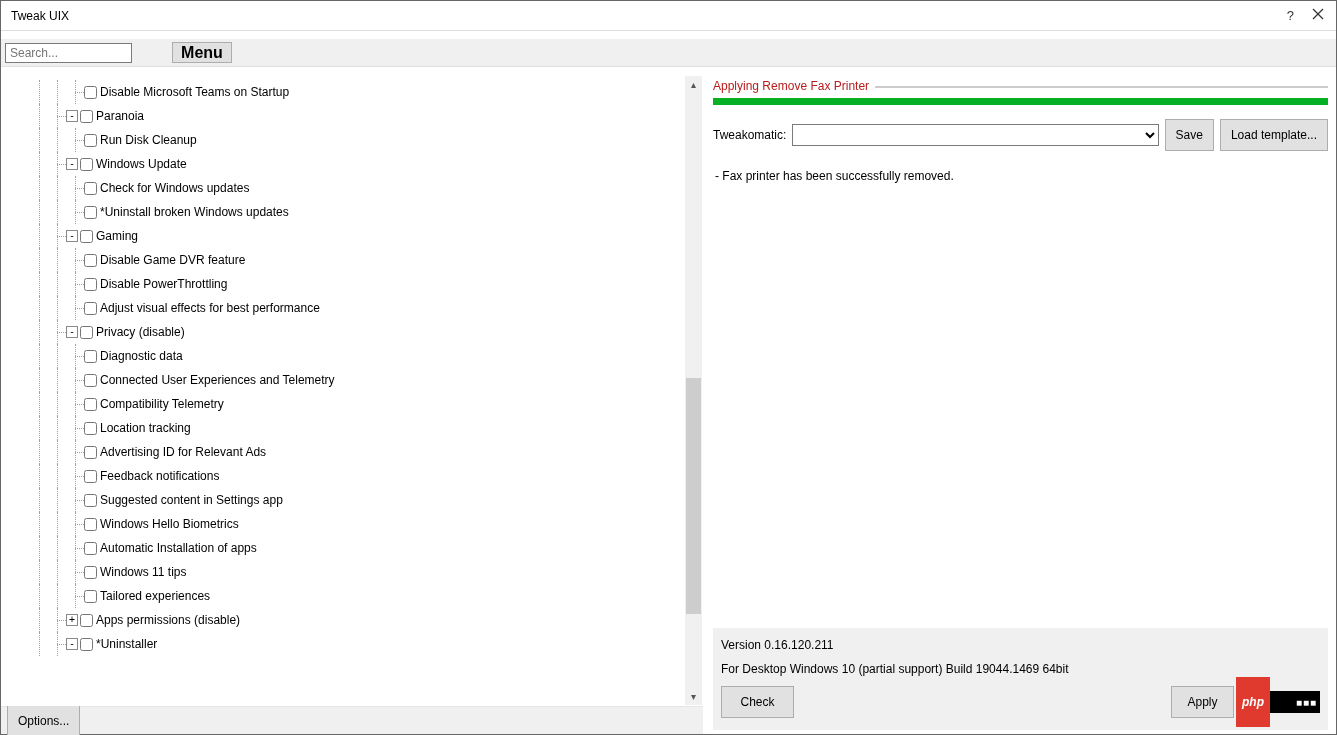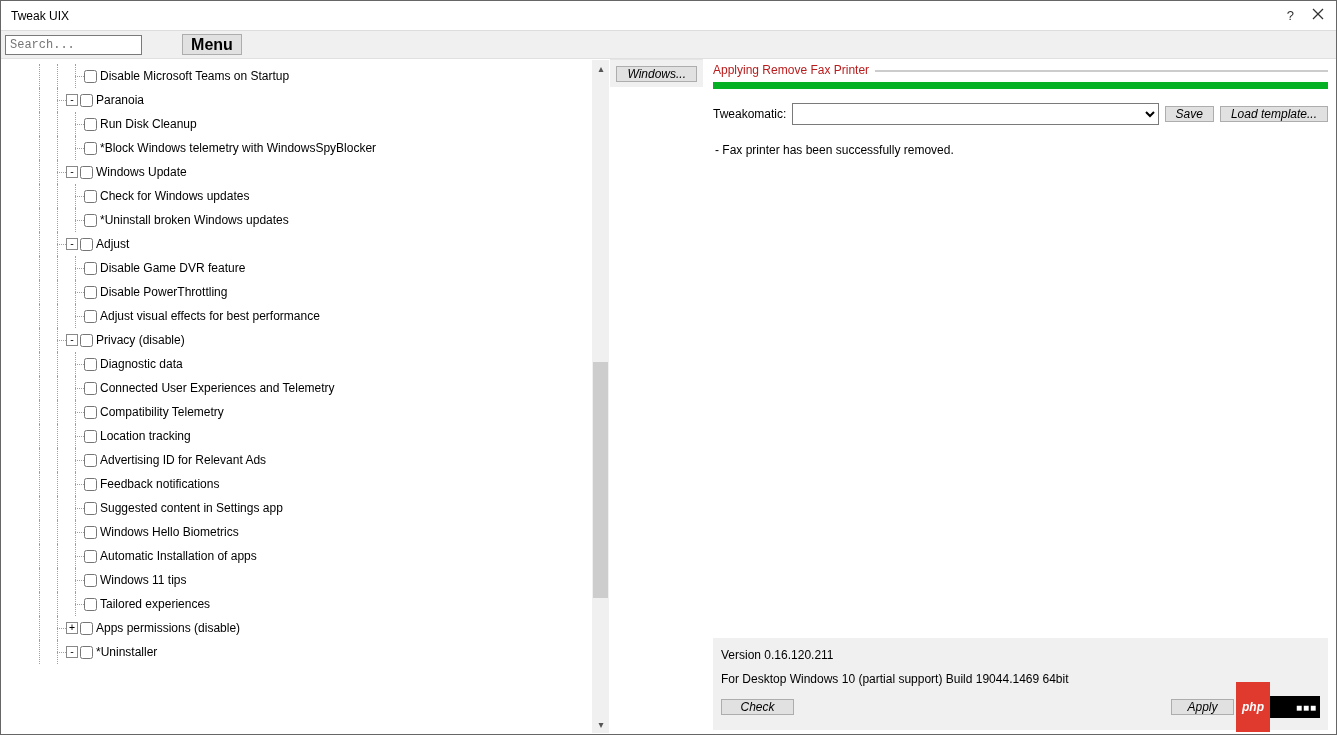--- a/index.html
+++ b/index.html
@@ -1,43 +1,43 @@
 <!DOCTYPE html>
 <html><head>
 <meta charset="utf-8">
 <style>
   * { box-sizing: border-box; }
   body { margin:0; font-family:"Segoe UI",Tahoma,Arial,sans-serif; font-size:12px; background:#fff; color:#000; }
-  .window { width:1337px; height:735px; border:1px solid #666; display:flex; flex-direction:column; position:relative; }
+  .window { width:1337px; height:735px; border:1px solid #666; display:flex; flex-direction:column; position:relative;gap:8px; }
   .titlebar { height:30px; display:flex; align-items:center; padding:0 6px; border-bottom:1px solid #ddd; }
   .titlebar .title { flex:1; font-size:12px; padding-left:4px; }
   .titlebar .sys { display:flex; gap:18px; align-items:center; padding-right:6px; }
   .titlebar .sys span { cursor:default; font-size:13px; color:#333; }
   .toolbar { height:28px; background:#f0f0f0; border-bottom:1px solid #e0e0e0; display:flex; align-items:center; padding:0 4px; gap:40px; }
-  .search-input { width:137px; height:20px; border:1px solid #7a7a7a; font-size:12px; padding:1px 4px; font-family:Liberation Mono, monospace; }
+  .search-input { width:127px; height:20px; border:1px solid #7a7a7a; font-size:12px; padding:1px 4px; font-family:Liberation Sans, sans-serif; }
   .menu-btn { width:60px; height:21px; background:#e1e1e1; border:1px solid #adadad; font-size:16px; font-weight:bold; font-family:inherit; cursor:pointer; }
   .content { flex:1; display:flex; min-height:0; }
-  .left-pane { width:702px; display:flex; border-right:none; }
+  .left-pane { width:702px; display:flex; flex-direction:column; border-right:none; }
   .tree-wrap { flex:1; position:relative; overflow:hidden; border:1px solid #fff; }
   .tree { position:absolute; inset:0; overflow-y:hidden; padding:4px 0 0 0; }
   .tree-scroll { position:absolute; right:0; top:0; bottom:0; width:17px; background:#f0f0f0; }
   .tree-scroll .up, .tree-scroll .down { height:17px; display:flex; align-items:center; justify-content:center; font-size:10px; color:#555; cursor:pointer; }
   .tree-scroll .down { position:absolute; bottom:0; left:0; right:0; }
   .tree-scroll .thumb { position:absolute; left:1px; right:1px; top:302px; height:236px; background:#cdcdcd; border-radius:0; }
   .node { display:flex; align-items:center; height:24px; line-height:24px; white-space:nowrap; }
   .node .exp { width:12px; height:12px; border:1px solid #888; display:inline-flex; align-items:center; justify-content:center; font-size:10px; line-height:1; margin-right:2px; cursor:pointer; background:#fff; font-family:monospace; }
   .node input[type=checkbox]{ width:13px; height:13px; margin:0 3px 0 0; vertical-align:middle; }
   .node label { font-size:12px; }
   
   .ind { display:inline-block; height:24px; vertical-align:top; position:relative; }
   .ind::before { content:""; position:absolute; left:50%; top:0; bottom:0; border-left:1px dotted #a0a0a0; }
   .ind.h::after { content:""; position:absolute; top:50%; left:50%; width:50%; border-top:1px dotted #a0a0a0; }
   .ind { width:18px; }
   .options-bar { height:28px; display:flex; align-items:center; padding:0 6px; background:#f0f0f0; border-top:1px solid #e5e5e5; }
-  .btn { height:16px; padding:0 10px; background:#e1e1e1; border:1px solid #adadad; font-size:12px; font-family:inherit; cursor:pointer;font-style:italic; }
+  .btn { height:32px; padding:0 10px; background:#e1e1e1; border:1px solid #adadad; font-size:12px; font-family:inherit; cursor:pointer; }
   .right-pane { flex:1; display:flex; flex-direction:column; padding:5px 8px 4px 10px; min-width:0; }
   .group { position:relative; border-top:2px solid #ccc; margin-top:6px; }
   .group-title { position:absolute; top:-9px; left:0; background:#fff; color:#b91c1c; font-size:12px; padding-right:6px; }
   .progress { height:7px; background:#06b025; margin-top:10px; width:100%; }
   .tweakrow { display:flex; align-items:center; gap:6px; margin-top:14px; }
   .tweakrow label { font-size:12px; }
   .tweakrow select { flex:1; height:22px; border:1px solid #7a7a7a; font-family:inherit; font-size:12px; background:#fff; }
   .log { flex:1; padding:18px 4px 4px 2px; font-size:12px; color:#000; }
   .statusbox { background:#f0f0f0; padding:10px 8px 12px 8px; margin-top:auto; }
   .status-line { font-size:12px; margin-bottom:10px; }
@@ -92,27 +92,20 @@
             </div>
             <div class="node">
               <span class="ind"></span>
               <span class="ind"></span>
               <span class="ind h"></span>
               <input type="checkbox" style="">
               <label>Run Disk Cleanup</label>
             </div>
             <div class="node">
               <span class="ind"></span>
-              <span class="ind"></span>
-              <span class="ind h"></span>
-              <input type="checkbox" style="">
-              <label>*Block Windows telemetry with WindowsSpyBlocker</label>
-            </div>
-            <div class="node">
-              <span class="ind"></span>
               <span class="ind h"></span>
               <span class="exp">-</span>
               <input type="checkbox" style="">
               <label>Windows Update</label>
             </div>
             <div class="node">
               <span class="ind"></span>
               <span class="ind"></span>
               <span class="ind h"></span>
               <input type="checkbox" style="">
@@ -123,21 +116,21 @@
               <span class="ind"></span>
               <span class="ind h"></span>
               <input type="checkbox" style="">
               <label>*Uninstall broken Windows updates</label>
             </div>
             <div class="node">
               <span class="ind"></span>
               <span class="ind h"></span>
               <span class="exp">-</span>
               <input type="checkbox" style="">
-              <label>Adjust</label>
+              <label>Gaming</label>
             </div>
             <div class="node">
               <span class="ind"></span>
               <span class="ind"></span>
               <span class="ind h"></span>
               <input type="checkbox" style="">
               <label>Disable Game DVR feature</label>
             </div>
             <div class="node">
               <span class="ind"></span>
@@ -252,21 +245,21 @@
               <label>*Uninstaller</label>
             </div>
           </div>
         <div class="tree-scroll">
           <div class="up">▴</div>
           <div class="thumb"></div>
           <div class="down">▾</div>
         </div>
       </div>
       <div class="options-bar">
-        <button class="btn">Windows...</button>
+        <button class="btn">Options...</button>
       </div>
     </div>
 
     <div class="right-pane">
       <div class="group">
         <span class="group-title">Applying Remove Fax Printer</span>
       </div>
       <div class="progress"></div>
       <div class="tweakrow">
         <label>Tweakomatic:</label>

